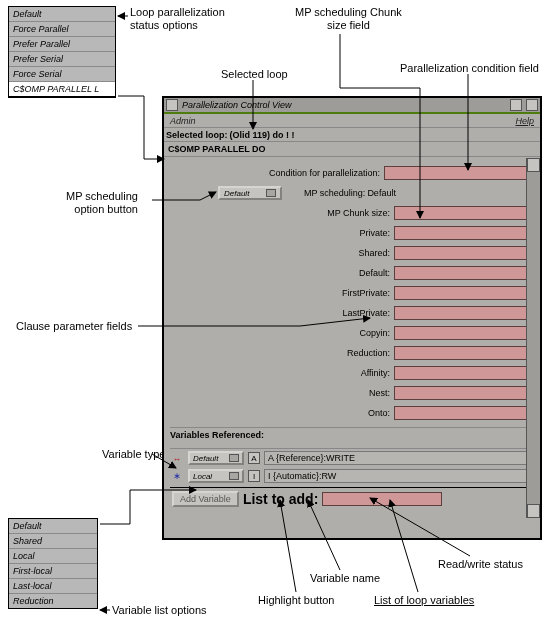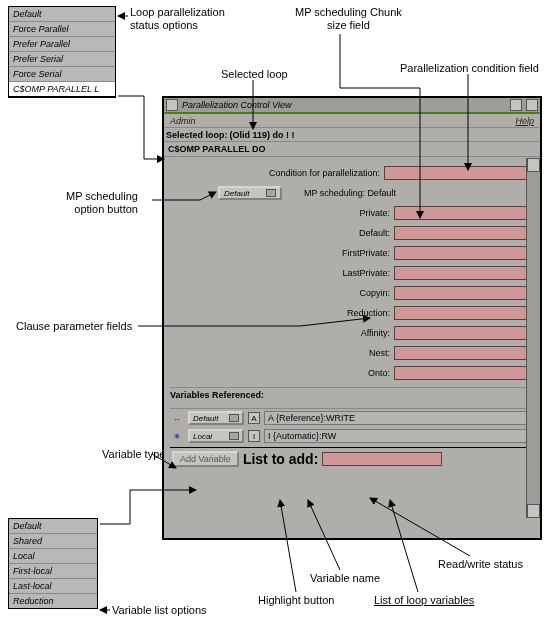--- a/index.html
+++ b/index.html
@@ -270,24 +270,32 @@
 
     <div class="row mpsched">
       <div class="optbtn">
         <span>Default</span>
         <span class="hbox"></span>
       </div>
       <span class="txt">MP scheduling:</span>
       <span class="val">Default</span>
     </div>
 
+    <div class="row">
+      <span class="label">MP Chunk size:</span>
+      <div class="field"></div>
+    </div>
 
     <div id="clause-rows">
         <div class="row">
           <span class="label">Private:</span>
+          <div class="field"></div>
+        </div>
+        <div class="row">
+          <span class="label">Shared:</span>
           <div class="field"></div>
         </div>
         <div class="row">
           <span class="label">Default:</span>
           <div class="field"></div>
         </div>
         <div class="row">
           <span class="label">FirstPrivate:</span>
           <div class="field"></div>
         </div>

